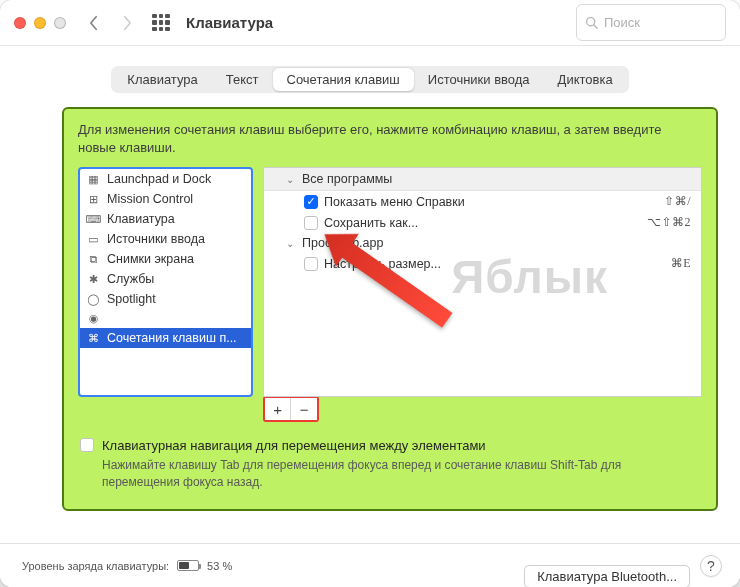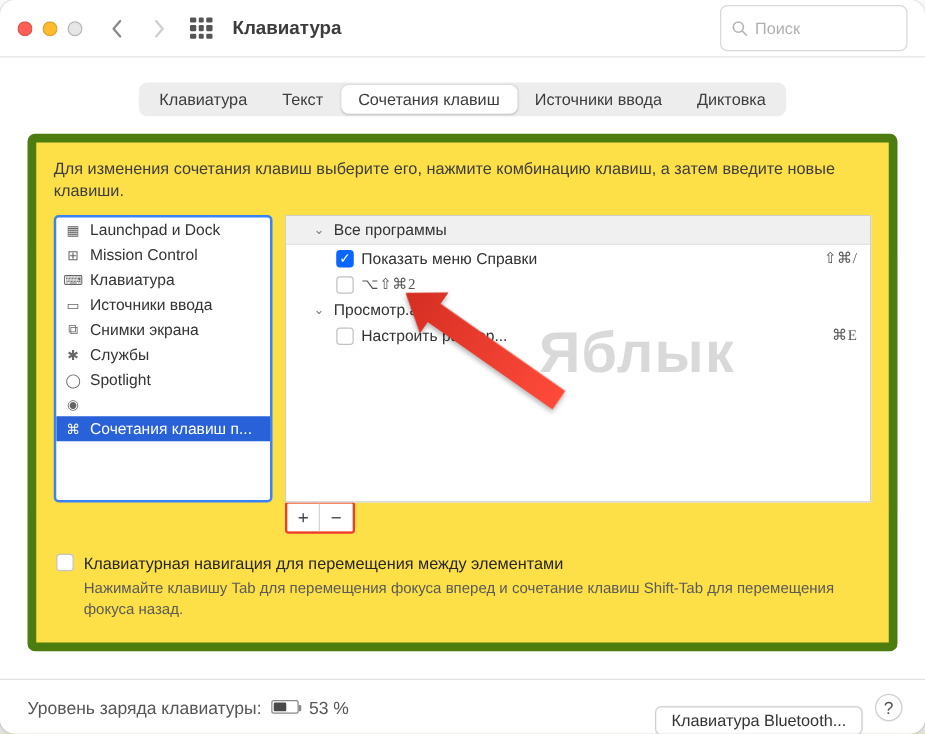--- a/index.html
+++ b/index.html
@@ -57,23 +57,24 @@
     display:flex; justify-content:center; margin: 6px 0 14px 0;
   }
   .tabbar {
     display:flex; background:#ededed; border-radius:7px; padding:2px;
   }
   .tab {
     padding: 4px 14px; font-size:13px; color:#3c3c3c; border-radius:6px;
   }
   .tab.active { background:#fff; box-shadow:0 0.5px 2px rgba(0,0,0,0.2); }
   .panel {
-    border:7px solid #4d7c0f; border-radius:6px;
-    background:#fde047;
+    border:2px solid #4d7c0f; border-radius:6px;
+    background:#bef264;
     padding: 12px 14px 18px 14px;
+    margin-left: 40px;
   }
   .desc { color:#3d3d3d; margin-bottom:10px; line-height:1.4; }
   .lists { display:flex; gap:10px; position:relative; }
   .catlist {
     width: 175px; height: 230px;
     background:#fff; border:2px solid #3b82f6; border-radius:4px;
     overflow:hidden;
   }
   .catitem {
     display:flex; align-items:center; gap:6px;
@@ -118,21 +119,21 @@
   .pmbtn:first-child{border-right:1px solid #d6d6d6;}
   .kbnav { display:flex; align-items:flex-start; gap:8px; margin: 16px 0 4px 2px; }
   .sq { width:14px; height:14px; border:1px solid #c4c4c4; border-radius:3px; background:#fff; flex-shrink:0;}
   .hint{ color:#5a5a5a; font-size:12px; line-height:1.4; margin-left:24px; }
   .footer {
     position:absolute; bottom:0; left:0; right:0;
     height: 44px; border-top:1px solid #e2e2e2;
     display:flex; align-items:center; padding: 0 18px 0 22px;
     background:#fff;
   }
-  .batt { display:flex; align-items:center; gap:8px; color:#555; font-size:14px;}
+  .batt { display:flex; align-items:center; gap:8px; color:#555; font-size:11px;}
   .batticon{
     width:22px; height:11px; border:1px solid #888; border-radius:2px; position:relative;
   }
   .batticon::after{content:"";position:absolute;right:-3px;top:3px;width:2px;height:5px;background:#888;border-radius:0 1px 1px 0;}
   .battfill{position:absolute;left:1px;top:1px;bottom:1px;width:48%;background:#494949;border-radius:1px;}
   .btn {
     background:#fff; border:1px solid #d0d0d0; border-radius:5px;
     padding: 3px 12px; font-size:13px; color:#333;
     box-shadow: 0 0.5px 1px rgba(0,0,0,0.08);
     margin-top: 22px;
@@ -254,20 +255,21 @@
               <span class="disc">⌄</span>
               <span class="rlabel">Все программы</span>
             </div>
             <div class="row" style="padding-left: 40px;">
               <span class="chk on">✓</span>
               <span class="rlabel">Показать меню Справки</span>
               <span class="keys">⇧⌘/</span>
             </div>
             <div class="row" style="padding-left: 40px;">
               <span class="chk"></span>
+              <span class="rlabel">Сохранить как...</span>
               <span class="keys">⌥⇧⌘2</span>
             </div>
             <div class="row" style="padding-left: 22px;">
               <span class="disc">⌄</span>
               <span class="rlabel">Просмотр.app</span>
             </div>
             <div class="row" style="padding-left: 40px;">
               <span class="chk"></span>
               <span class="rlabel">Настроить размер...</span>
               <span class="keys">⌘E</span>

